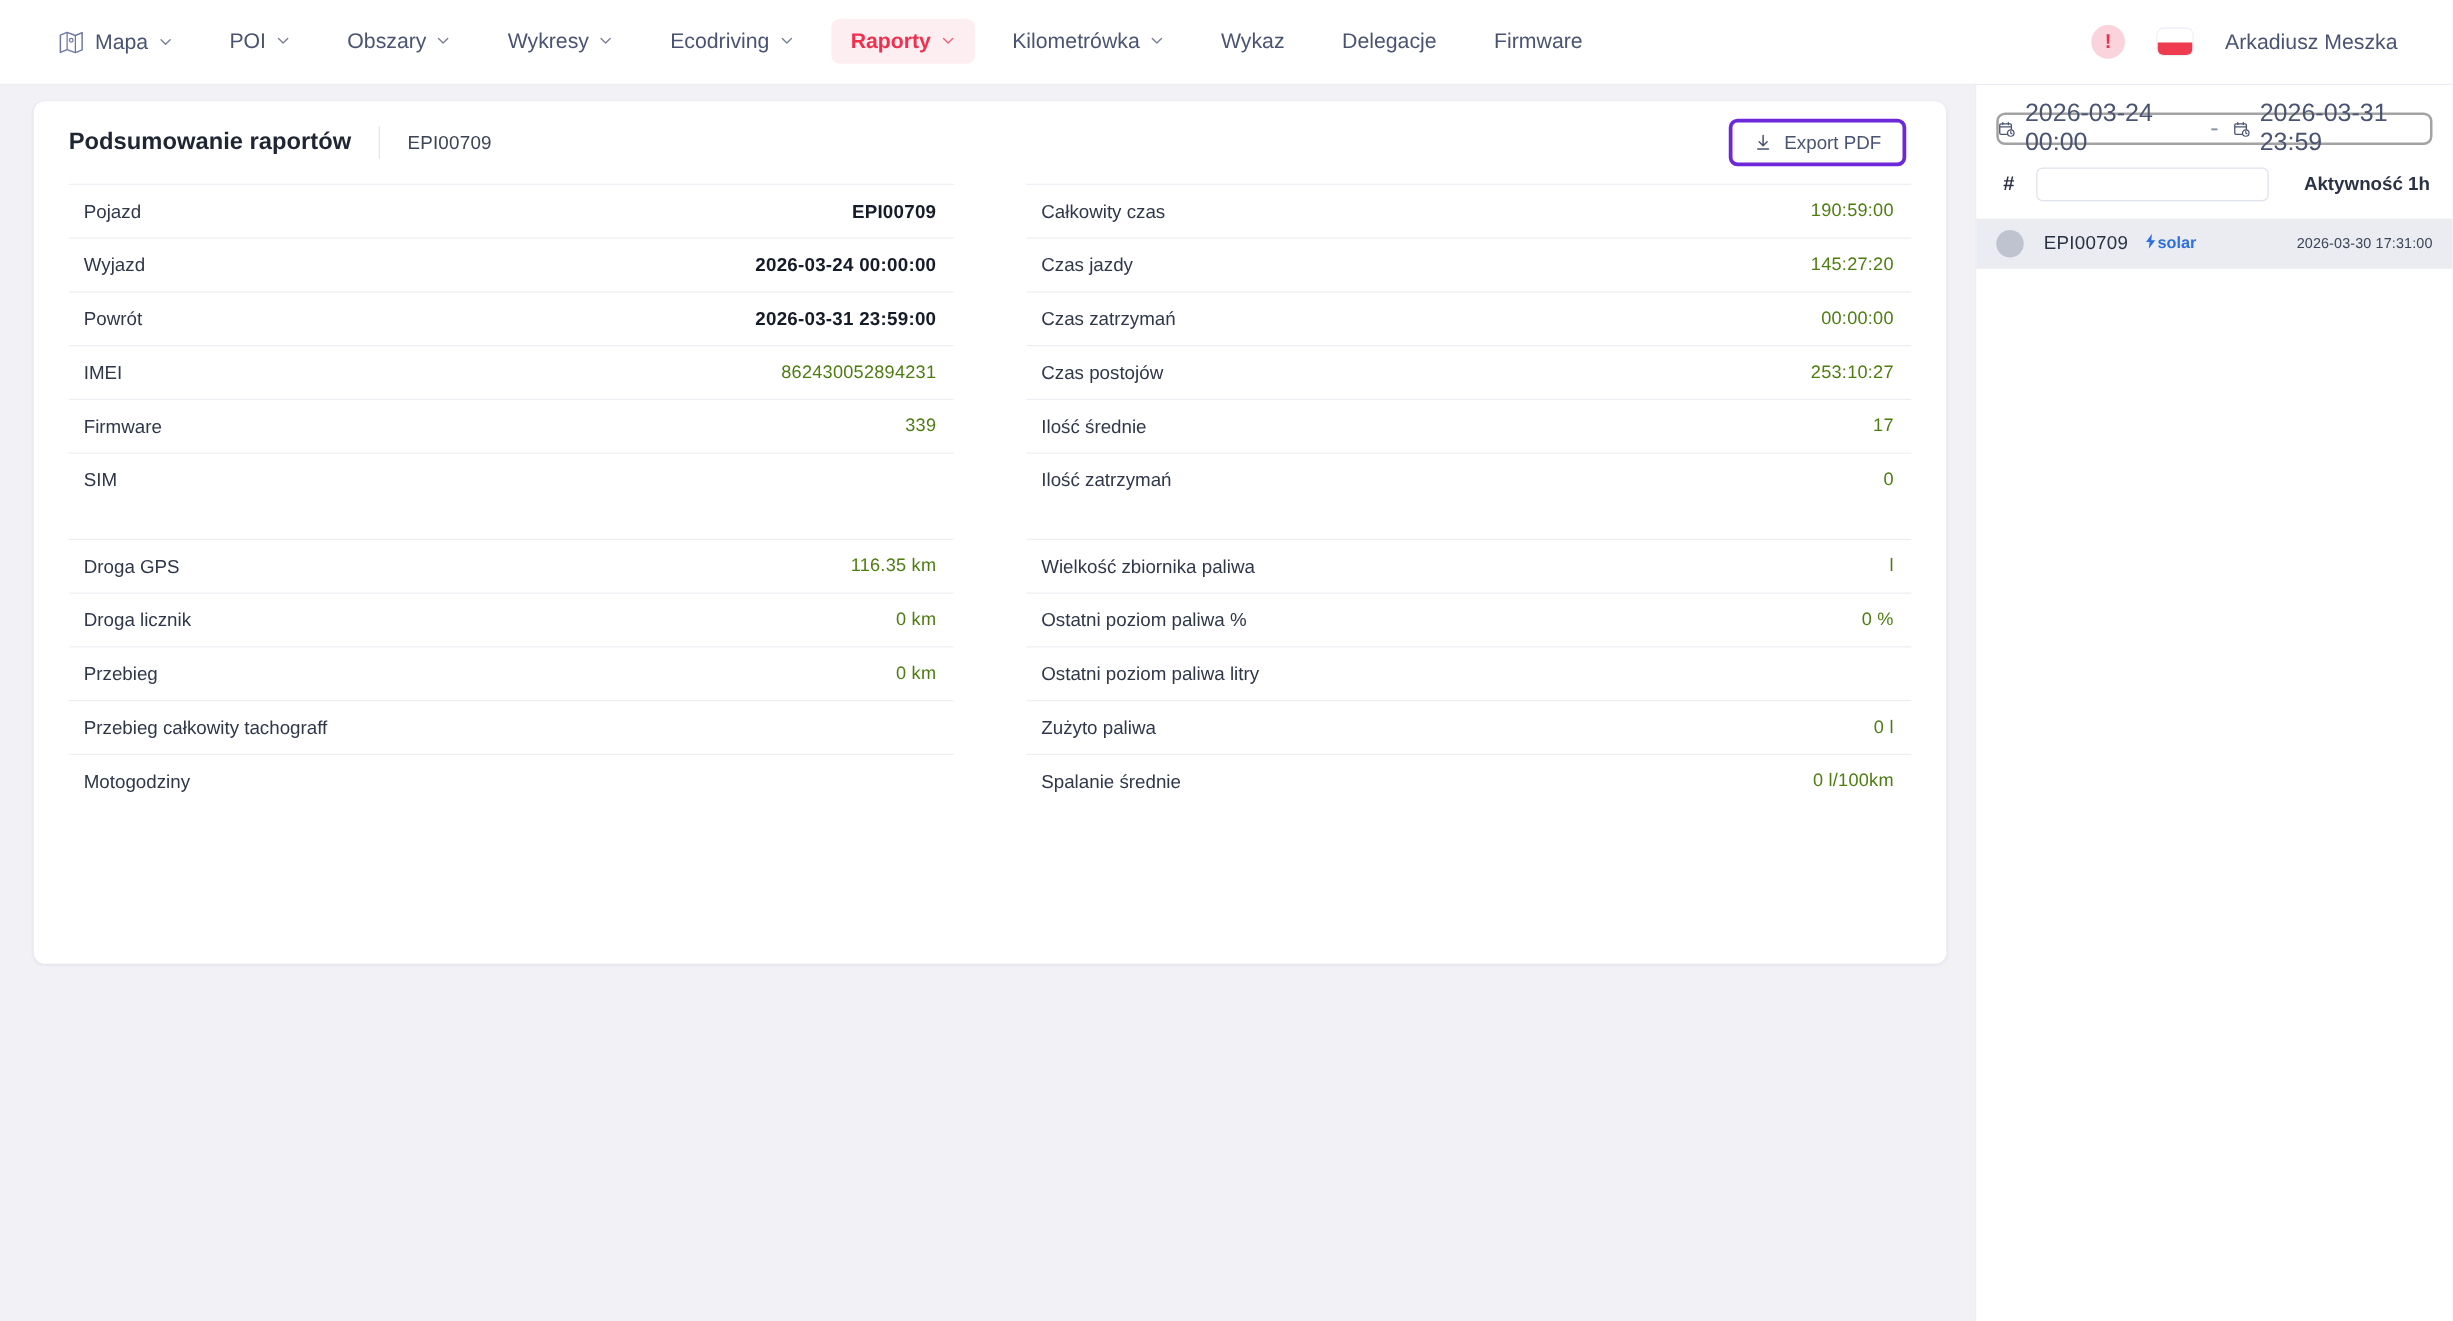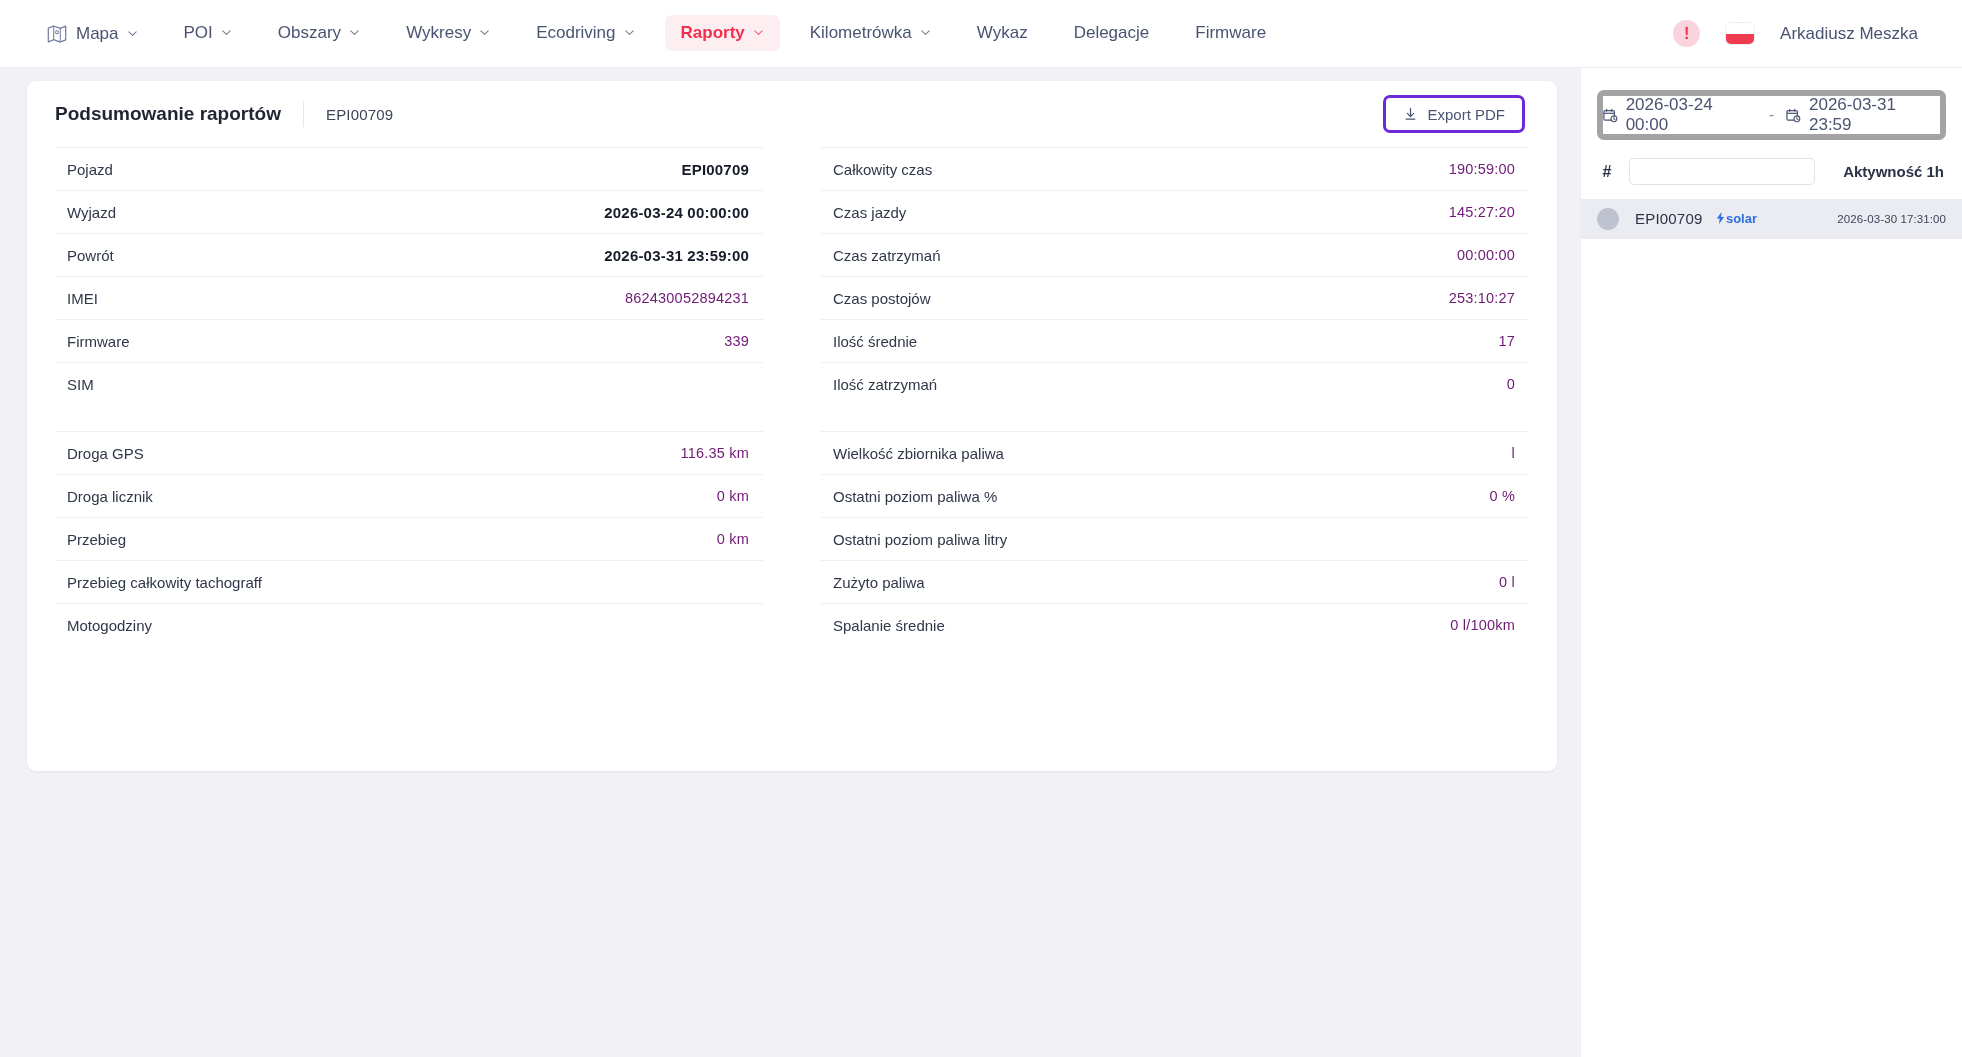--- a/index.html
+++ b/index.html
@@ -91,38 +91,38 @@
   }
   .col { flex: 1; }
   .group { margin-bottom: 26px; }
   .row {
     height: 43px;
     display: flex; align-items: center;
     border-top: 1px solid #edeff4;
     padding: 0 14px 0 12px;
   }
   .row .lbl { font-size: 15px; color: #2f3749; }
-  .row .val { margin-left: auto; font-size: 14.5px; color: #701a75; letter-spacing: .2px; }
+  .row .val { margin-left: auto; font-size: 14.5px; color: #4d7c0f; letter-spacing: .2px; }
   .row .val.strong { color: #151b28; font-weight: 700; font-size: 15px; }
 
   
   .sidebar {
     position: absolute; top: 68px; right: 0;
     width: 382px; height: 989px;
     background: #ffffff;
     border-left: 1px solid #eceef3;
   }
   .date-range {
     margin: 22px 16px 0 16px;
-    height: 50px;
-    border: 6px solid #a3a3a3;
+    height: 26px;
+    border: 2px solid #a3a3a3;
     border-radius: 7px;
     display: flex; align-items: center; justify-content: center;
     gap: 12px;
-    font-size: 17px; color: #4a5472;
+    font-size: 20px; color: #4a5472;
     cursor: pointer;
     background: #fff;
   }
   .date-part { display: flex; align-items: center; gap: 8px; }
   .cal-icon { width: 15px; height: 15px; display: block; }
   .dash { color: #8b93a8; }
 
   .list-head {
     display: flex; align-items: center;
     padding: 18px 18px 0 18px;

